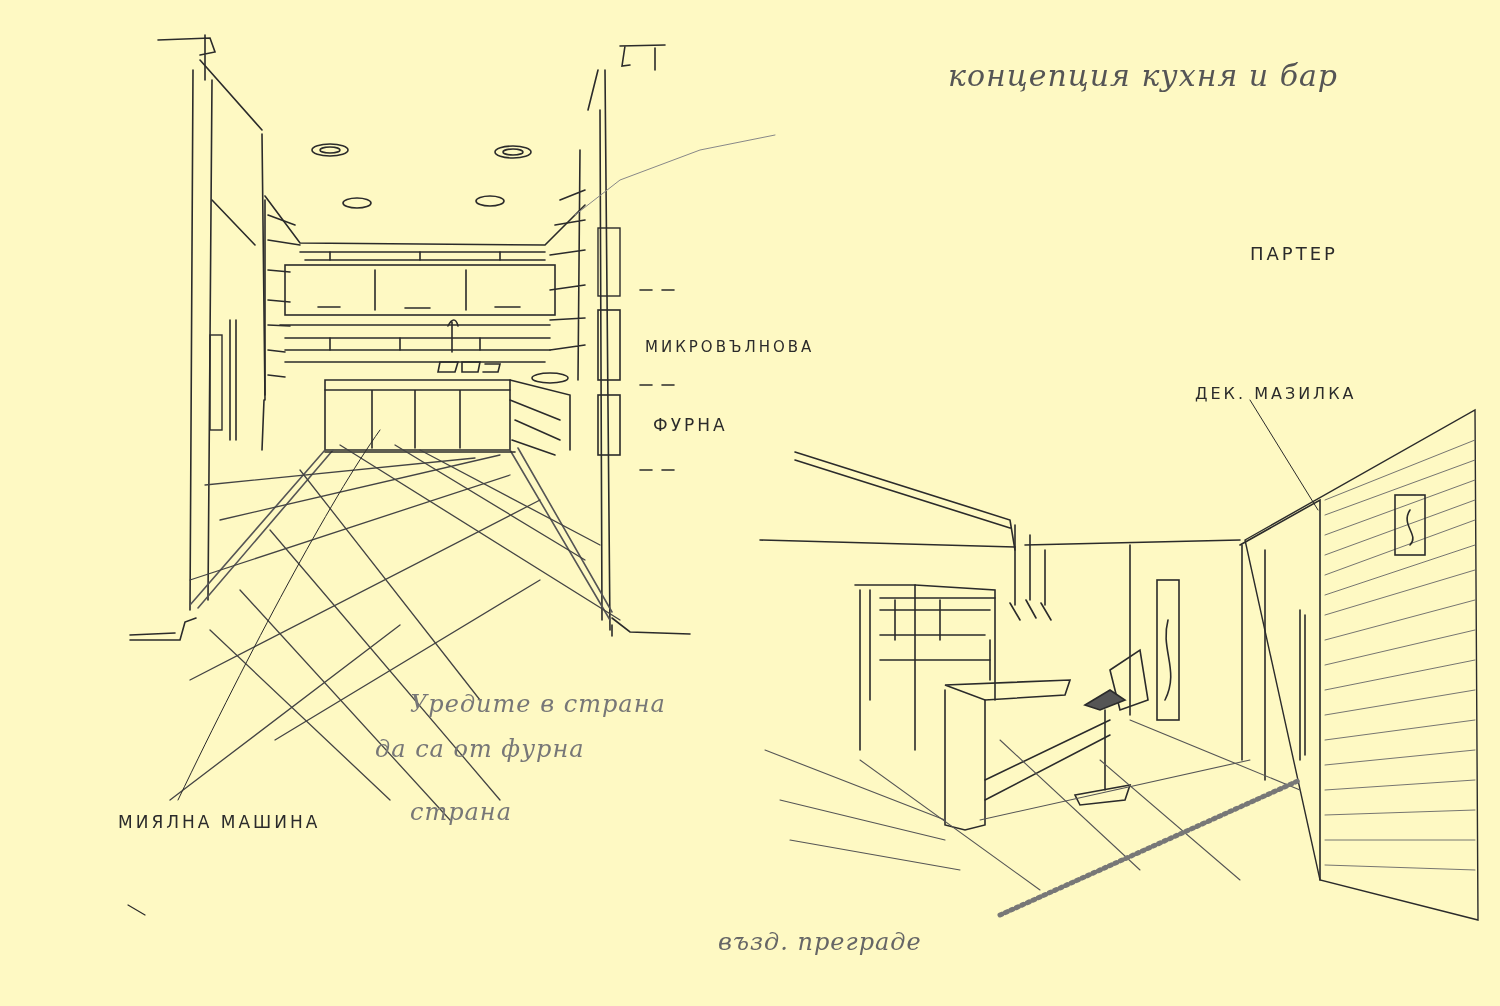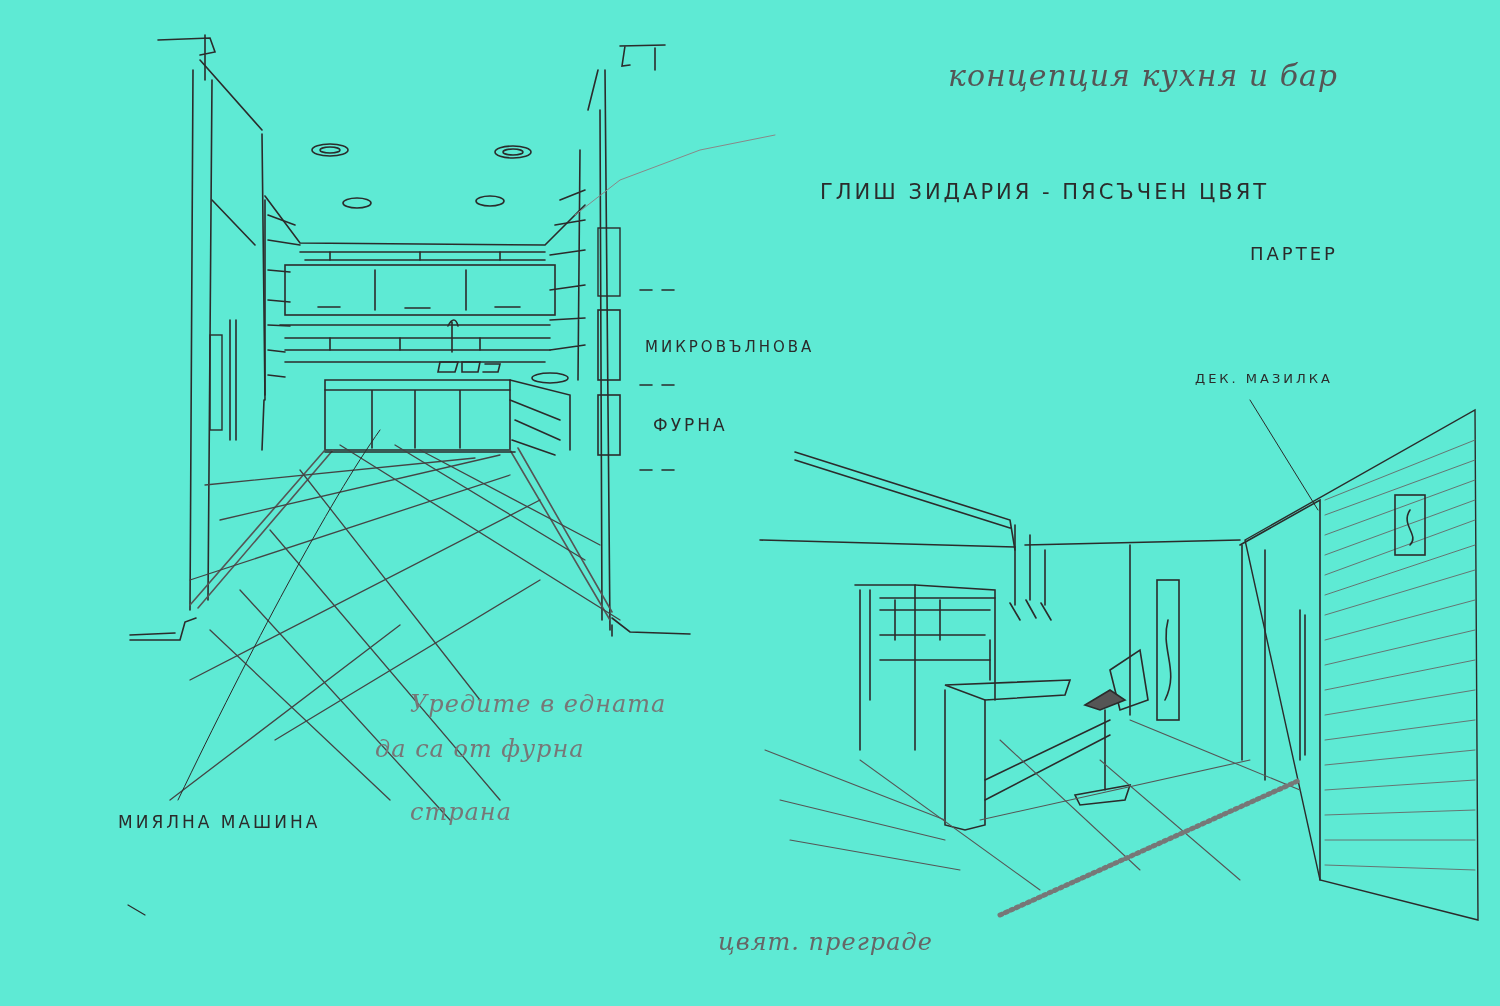--- a/index.html
+++ b/index.html
@@ -1,18 +1,18 @@
 <!DOCTYPE html>
 <html><head>
   <meta charset="utf-8">
   <style>
     html, body { margin: 0; padding: 0; background: #ffffff; }
     body { width: 1500px; height: 1006px; position: relative; overflow: hidden;
            font-family: "DejaVu Sans", sans-serif; }
-    .sheet { position: absolute; left: 0; top: 0; width: 1500px; height: 1006px; background: #5eead4; }
+    .sheet { position: absolute; left: 0; top: 0; width: 1500px; height: 1006px; background: #fef9c3; }
     svg.sketch { position: absolute; left: 0; top: 0; }
     .label { position: absolute; color: #2b2b2b; white-space: nowrap;
              font-family: "DejaVu Sans", sans-serif; letter-spacing: 2px; }
     .hand { font-family: "DejaVu Serif", serif; font-style: italic; color: #555; letter-spacing: 1px; }
     .caps { text-transform: uppercase; font-size: 17px; letter-spacing: 3px; }
   </style>
 </head>
 <body>
 
 <div class="sheet">
@@ -158,30 +158,29 @@
       </g>
 
       <path d="M1000 915 L1300 780" stroke-dasharray="2,4" stroke-width="5" stroke="#777"></path>
 
       <path d="M1250 400 L1318 510" stroke-width="1"></path>
     </g>
   </svg>
 
   <div class="label hand" style="left:948px; top:58px; font-size:30px;">концепция кухня и бар</div>
 
-  <div class="label caps" style="left:820px; top:180px; font-size:21px;">глиш зидария - пясъчен цвят</div>
 
   <div class="label caps" style="left:1250px; top:243px; font-size:18px;">партер</div>
 
   <div class="label caps" style="left:645px; top:338px; font-size:15px;">микровълнова</div>
   <div class="label caps" style="left:653px; top:415px; font-size:17px;">фурна</div>
 
-  <div class="label caps" style="left:1195px; top:371px; font-size:13px;">дек. мазилка</div>
+  <div class="label caps" style="left:1195px; top:384px; font-size:16px;">дек. мазилка</div>
 
-  <div class="label hand" style="left:410px; top:690px; font-size:24px; color:#777;">Уредите в едната</div>
+  <div class="label hand" style="left:410px; top:690px; font-size:24px; color:#777;">Уредите в страна</div>
   <div class="label hand" style="left:375px; top:735px; font-size:24px; color:#777;">да са от фурна</div>
   <div class="label hand" style="left:410px; top:798px; font-size:24px; color:#777;">страна</div>
 
   <div class="label caps" style="left:118px; top:812px; font-size:17px;">миялна машина</div>
 
 
-  <div class="label hand" style="left:718px; top:928px; font-size:24px; color:#666;">цвят. преграде</div>
+  <div class="label hand" style="left:718px; top:928px; font-size:24px; color:#666;">възд. преграде</div>
 </div>
 
 </body></html>

